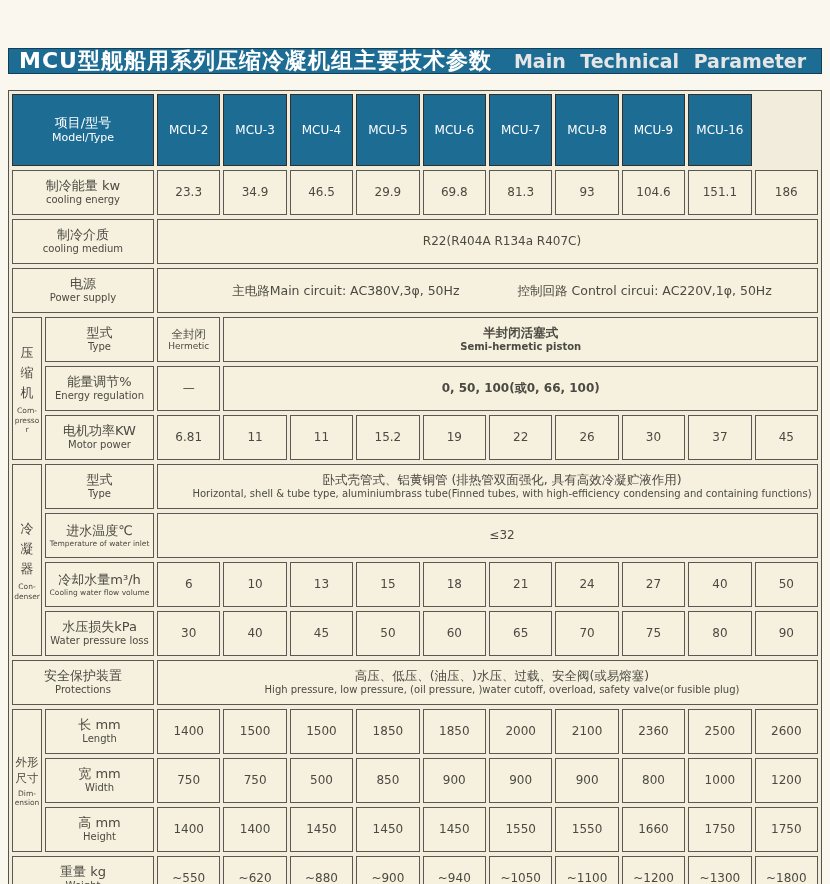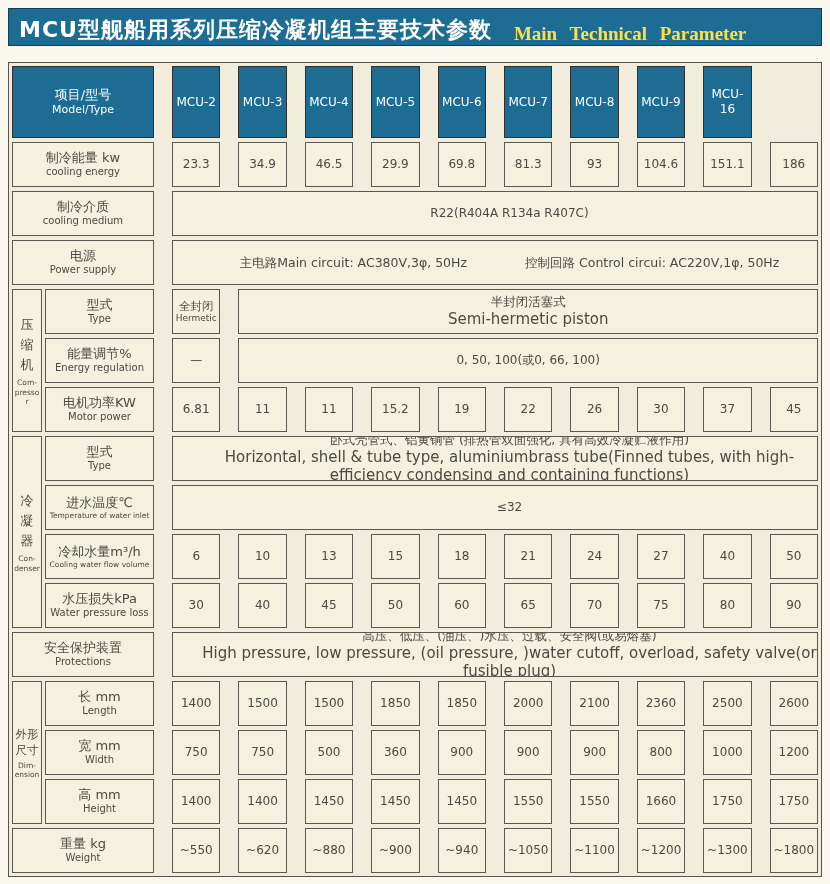--- a/index.html
+++ b/index.html
@@ -6,39 +6,40 @@
   body {
     width: 830px; height: 884px;
     background: #faf7ee;
     font-family: "DejaVu Sans", "Liberation Sans", sans-serif;
     color: #4b4a42;
   }
   .page { padding: 8px; }
 
   
   .titlebar {
-    height: 38px;
+    height: 26px;
     background: #1d6c94;
     border: 1px solid #123f57;
-    display: flex; align-items: flex-end;
+    display: flex; align-items: center;
     padding: 0 10px;
     margin-bottom: 16px;
+    margin-top: 40px;
   }
   .titlebar .zh { color: #ffffff; font-size: 22px; font-weight: bold; letter-spacing: 1px; }
-  .titlebar .en { color: #fde047; font-size: 19px; font-weight: bold; margin-left: 22px; word-spacing: 8px; font-family: Liberation Serif, serif; }
+  .titlebar .en { color: #e5e5e5; font-size: 19px; font-weight: bold; margin-left: 22px; word-spacing: 8px; }
 
   
   .table {
     border: 1px solid #55534a;
     padding: 3px;
     display: flex; flex-direction: column; gap: 4px;
     background: #f1ecdb;
   }
 
-  .row { display: grid; grid-template-columns: 142px repeat(10, 1fr); gap: 18px; height: 45px; }
+  .row { display: grid; grid-template-columns: 142px repeat(10, 1fr); gap: 3px; height: 45px; }
   .row.hdr { height: 72px; }
   .row.sub { grid-template-columns: 109px repeat(10, 1fr); }
 
   .group { display: grid; grid-template-columns: 30px 1fr; gap: 3px; }
   .group-rows { display: flex; flex-direction: column; gap: 4px; border-radius: 26px; }
 
   .c {
     background: #f6f1de;
     border: 1px solid #5a5850;
     display: flex; flex-direction: column;
@@ -50,28 +51,28 @@
   .hdr .c { background: #1d6c94; border-color: #31302b; color: #ffffff; }
   .hdr .zh { font-size: 13px; }
   .hdr .en { font-size: 11px; }
   .model { font-size: 12px; color: #ffffff; }
 
   .zh  { font-size: 13px; }
   .en  { font-size: 10px; }
   .en.tiny { font-size: 7.5px; }
   .val { font-size: 12px; }
   .sp10 { grid-column: span 10; padding-left: 29px; }
-  .sp9  { grid-column: span 9; }
+  .sp9  { grid-column: span 9; font-weight: bold; }
 
   .grp-zh { font-size: 13px; width: 15px; word-break: break-all; line-height: 1.55; text-align: center; }
   .grp-zh.two { font-size: 11.5px; width: 24px; line-height: 1.4; }
   .grp-en { font-size: 7.5px; width: 26px; text-align: center; overflow-wrap: break-word; margin-top: 3px; }
 
   .twoline .l1 { font-size: 12.5px; }
-  .twoline .l2 { font-size: 15px; }
+  .twoline .l2 { font-size: 10px; }
 
   .powercell { flex-direction: row !important; gap: 58px; font-size: 12.5px; }
 </style>
 </head>
 <body>
 
 <div class="page">
 
   <div class="titlebar">
     <span class="zh">MCU型舰船用系列压缩冷凝机组主要技术参数</span>
@@ -278,21 +279,21 @@
           </div>
         <div class="row sub">
           <div class="c">
             <span class="zh">宽 mm</span>
             <span class="en">Width</span>
           </div>
 
         <div class="c val">750</div>
             <div class="c val">750</div>
             <div class="c val">500</div>
-            <div class="c val">360</div>
+            <div class="c val">850</div>
             <div class="c val">900</div>
             <div class="c val">900</div>
             <div class="c val">900</div>
             <div class="c val">800</div>
             <div class="c val">1000</div>
             <div class="c val">1200</div>
           </div>
         <div class="row sub">
           <div class="c">
             <span class="zh">高 mm</span>

